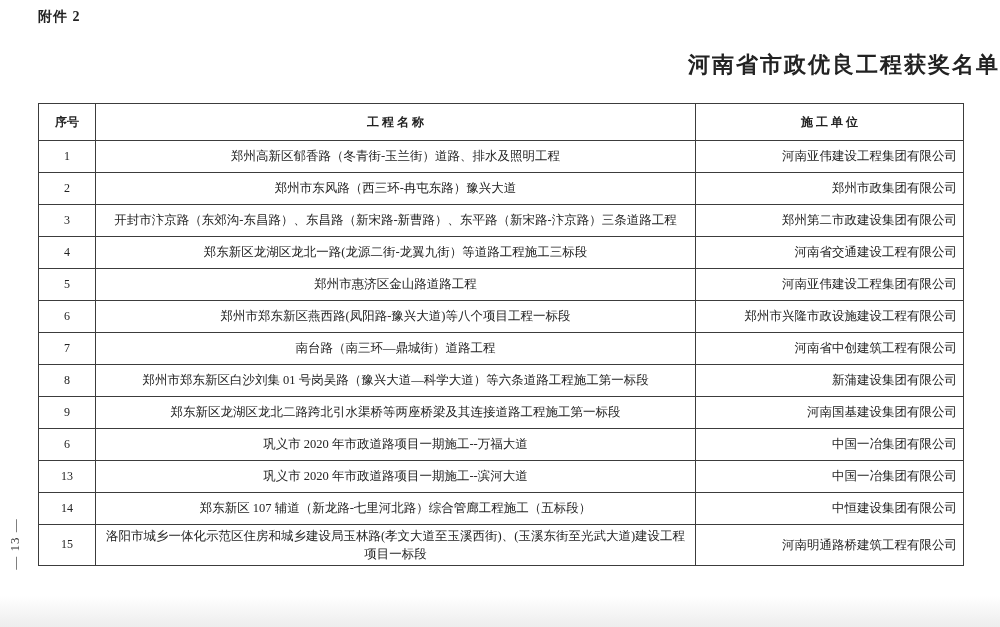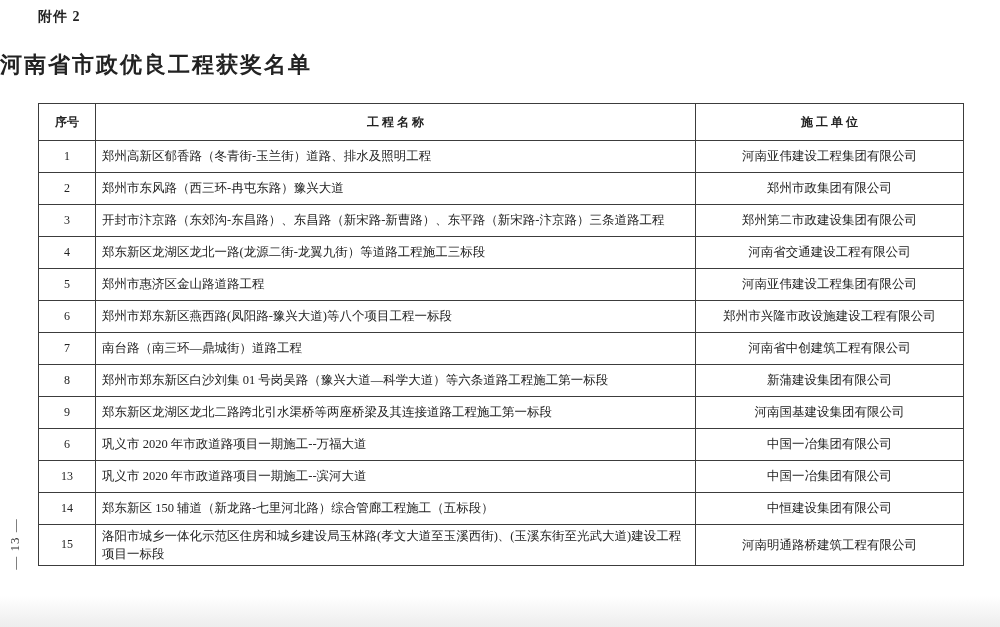--- a/index.html
+++ b/index.html
@@ -21,21 +21,21 @@
     top: 8px;
     font-size: 14px;
     font-weight: bold;
     letter-spacing: 1px;
   }
   .page-title {
     position: absolute;
     top: 50px;
     left: 0;
     width: 100%;
-    text-align: left;
+    text-align: right;
     font-size: 22px;
     font-weight: bold;
     letter-spacing: 2px;
   }
   .doc-table {
     position: absolute;
     left: 38px;
     top: 103px;
     width: 925px;
     border-collapse: collapse;
@@ -60,22 +60,22 @@
     height: 27px;
     font-size: 12.5px;
     padding: 2px 6px;
     line-height: 1.45;
   }
   .doc-table td.cell-no {
     text-align: center;
     font-size: 12px;
     padding: 2px 2px;
   }
-  .doc-table td.cell-project { text-align: left; }
-  .doc-table td.cell-company { text-align: center; }
+  .doc-table td.cell-project { text-align: center; }
+  .doc-table td.cell-company { text-align: right; }
   .page-number {
     position: absolute;
     left: -13px;
     top: 536px;
     width: 56px;
     text-align: center;
     font-size: 13px;
     transform: rotate(-90deg);
     transform-origin: center center;
     letter-spacing: 1px;
@@ -166,21 +166,21 @@
   </tr>
 
   <tr>
     <td class="cell-no">13</td>
     <td class="cell-project">巩义市 2020 年市政道路项目一期施工--滨河大道</td>
     <td class="cell-company">中国一冶集团有限公司</td>
   </tr>
 
   <tr>
     <td class="cell-no">14</td>
-    <td class="cell-project">郑东新区 150 辅道（新龙路-七里河北路）综合管廊工程施工（五标段）</td>
+    <td class="cell-project">郑东新区 107 辅道（新龙路-七里河北路）综合管廊工程施工（五标段）</td>
     <td class="cell-company">中恒建设集团有限公司</td>
   </tr>
 
   <tr>
     <td class="cell-no">15</td>
     <td class="cell-project">洛阳市城乡一体化示范区住房和城乡建设局玉林路(孝文大道至玉溪西街)、(玉溪东街至光武大道)建设工程项目一标段</td>
     <td class="cell-company">河南明通路桥建筑工程有限公司</td>
   </tr>
 </tbody>
 </table>

